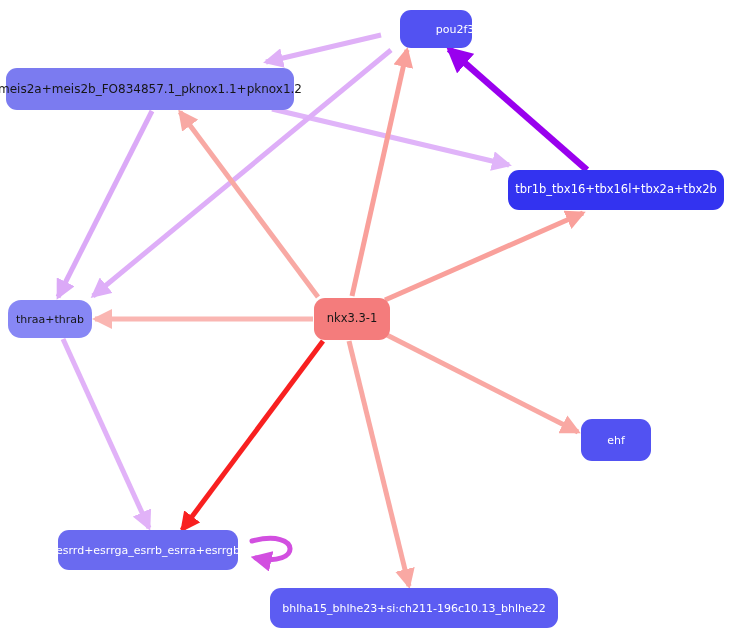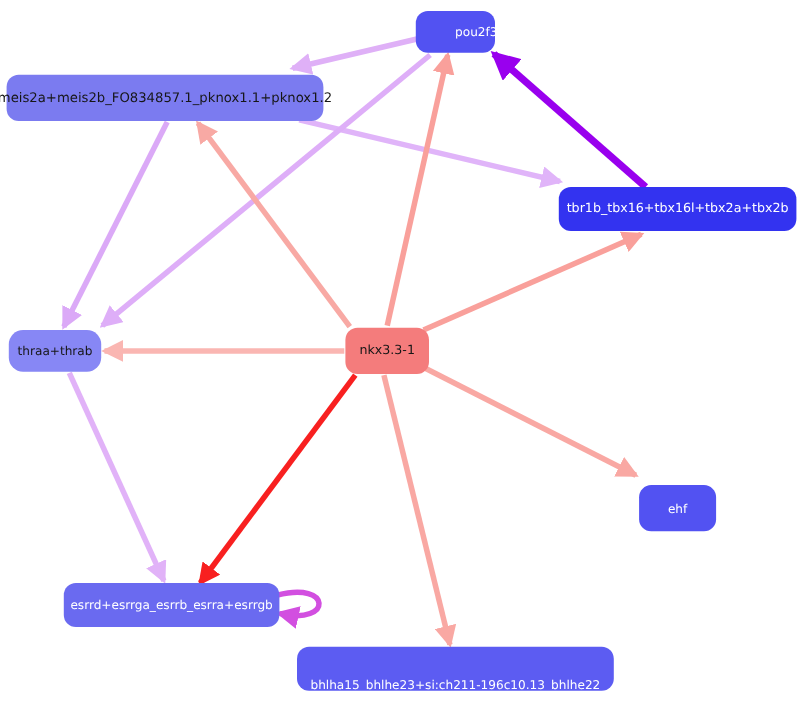--- a/index.html
+++ b/index.html
@@ -103,39 +103,39 @@
         <line x1="313" y1="319" x2="95" y2="319" stroke="#FAB6B2" stroke-width="5" stroke-linecap="butt" marker-end="url(#m-nkx33-thraa)"></line>
         <line x1="383" y1="333" x2="578" y2="432" stroke="#F9A8A3" stroke-width="5" stroke-linecap="butt" marker-end="url(#m-nkx33-ehf)"></line>
         <line x1="349" y1="341" x2="409" y2="586" stroke="#F9A8A3" stroke-width="5" stroke-linecap="butt" marker-end="url(#m-nkx33-bhlha15)"></line>
         <line x1="323" y1="341" x2="182" y2="530" stroke="#F82020" stroke-width="5" stroke-linecap="butt" marker-end="url(#m-nkx33-esrrd)"></line>
         <line x1="63" y1="339" x2="149" y2="528" stroke="#E1B2F8" stroke-width="5" stroke-linecap="butt" marker-end="url(#m-thraa-esrrd)"></line>
         <path d="M 252 541 C 302 528, 302 568, 256 558" fill="none" stroke="#D24FE0" stroke-width="5" stroke-linecap="round" marker-end="url(#m-esrrd-esrrd)"></path>
       </g>
   </svg>
 
   <div id="nodes-group">
-      <div class="node" style="left: 378px; top: 10px; width: 72px; height: 38px; background: rgb(82, 82, 242); color: rgb(255, 255, 255); font-size: 11px; padding-left: 38px;">
+      <div class="node" style="left: 400px; top: 10px; width: 72px; height: 38px; background: rgb(82, 82, 242); color: rgb(255, 255, 255); font-size: 11px; padding-left: 38px;">
         <span class="node-label">pou2f3</span>
       </div>
       <div class="node" style="left: 6px; top: 68px; width: 288px; height: 42px; background: rgb(123, 123, 240); color: rgb(22, 22, 22); font-size: 12px;">
         <span class="node-label">meis2a+meis2b_FO834857.1_pknox1.1+pknox1.2</span>
       </div>
       <div class="node" style="left: 508px; top: 170px; width: 216px; height: 40px; background: rgb(51, 51, 240); color: rgb(255, 255, 255); font-size: 11.5px;">
         <span class="node-label">tbr1b_tbx16+tbx16l+tbx2a+tbx2b</span>
       </div>
       <div class="node" style="left: 8px; top: 300px; width: 84px; height: 38px; background: rgb(135, 135, 245); color: rgb(22, 22, 22); font-size: 11px; border-radius: 13px;">
         <span class="node-label">thraa+thrab</span>
       </div>
       <div class="node" style="left: 314px; top: 298px; width: 76px; height: 42px; background: rgb(244, 124, 124); color: rgb(22, 22, 22); font-size: 11.5px;">
         <span class="node-label">nkx3.3-1</span>
       </div>
-      <div class="node" style="left: 581px; top: 441px; width: 70px; height: 42px; background: rgb(82, 82, 242); color: rgb(255, 255, 255); font-size: 11px;">
+      <div class="node" style="left: 581px; top: 419px; width: 70px; height: 42px; background: rgb(82, 82, 242); color: rgb(255, 255, 255); font-size: 11px;">
         <span class="node-label">ehf</span>
       </div>
-      <div class="node" style="left: 58px; top: 530px; width: 196px; height: 40px; background: rgb(106, 106, 240); color: rgb(255, 255, 255); font-size: 11px;">
+      <div class="node" style="left: 58px; top: 530px; width: 180px; height: 40px; background: rgb(106, 106, 240); color: rgb(255, 255, 255); font-size: 11px;">
         <span class="node-label">esrrd+esrrga_esrrb_esrra+esrrgb</span>
       </div>
-      <div class="node" style="left: 270px; top: 588px; width: 288px; height: 40px; background: rgb(92, 92, 242); color: rgb(255, 255, 255); font-size: 11px; align-items: flex-end;">
+      <div class="node" style="left: 270px; top: 588px; width: 288px; height: 40px; background: rgb(92, 92, 242); color: rgb(255, 255, 255); font-size: 11px;">
         <span class="node-label">bhlha15_bhlhe23+si:ch211-196c10.13_bhlhe22</span>
       </div>
     </div>
 
 </div>
 
 </body></html>

